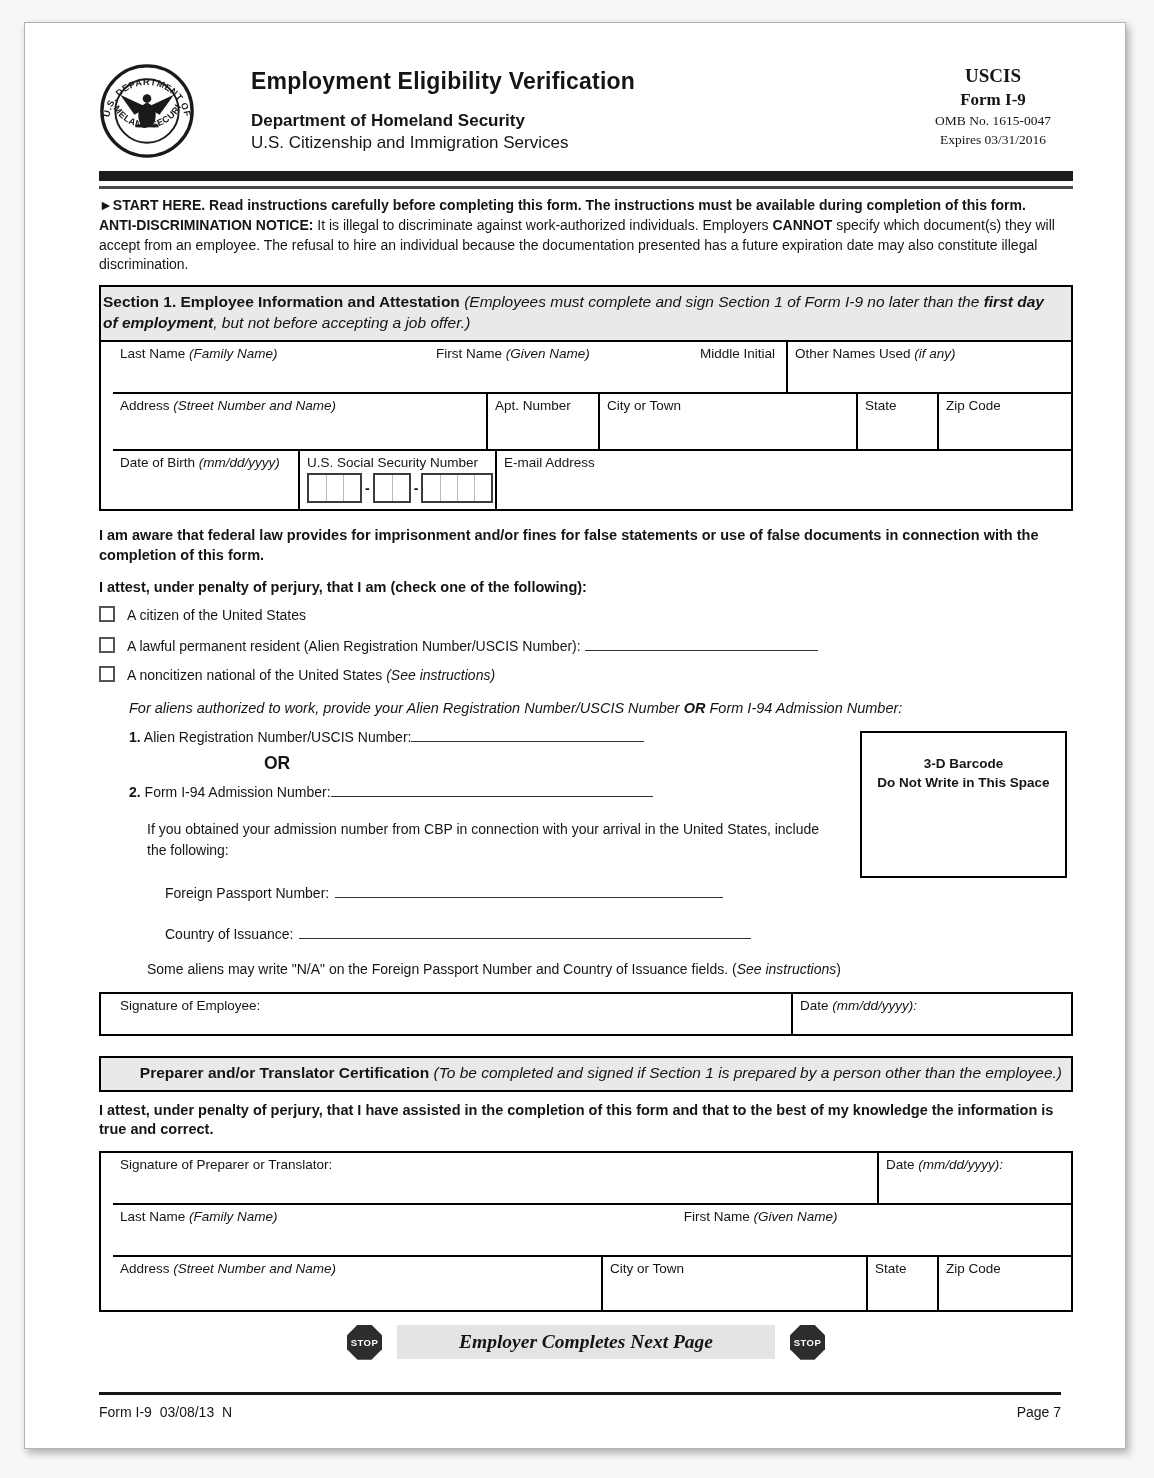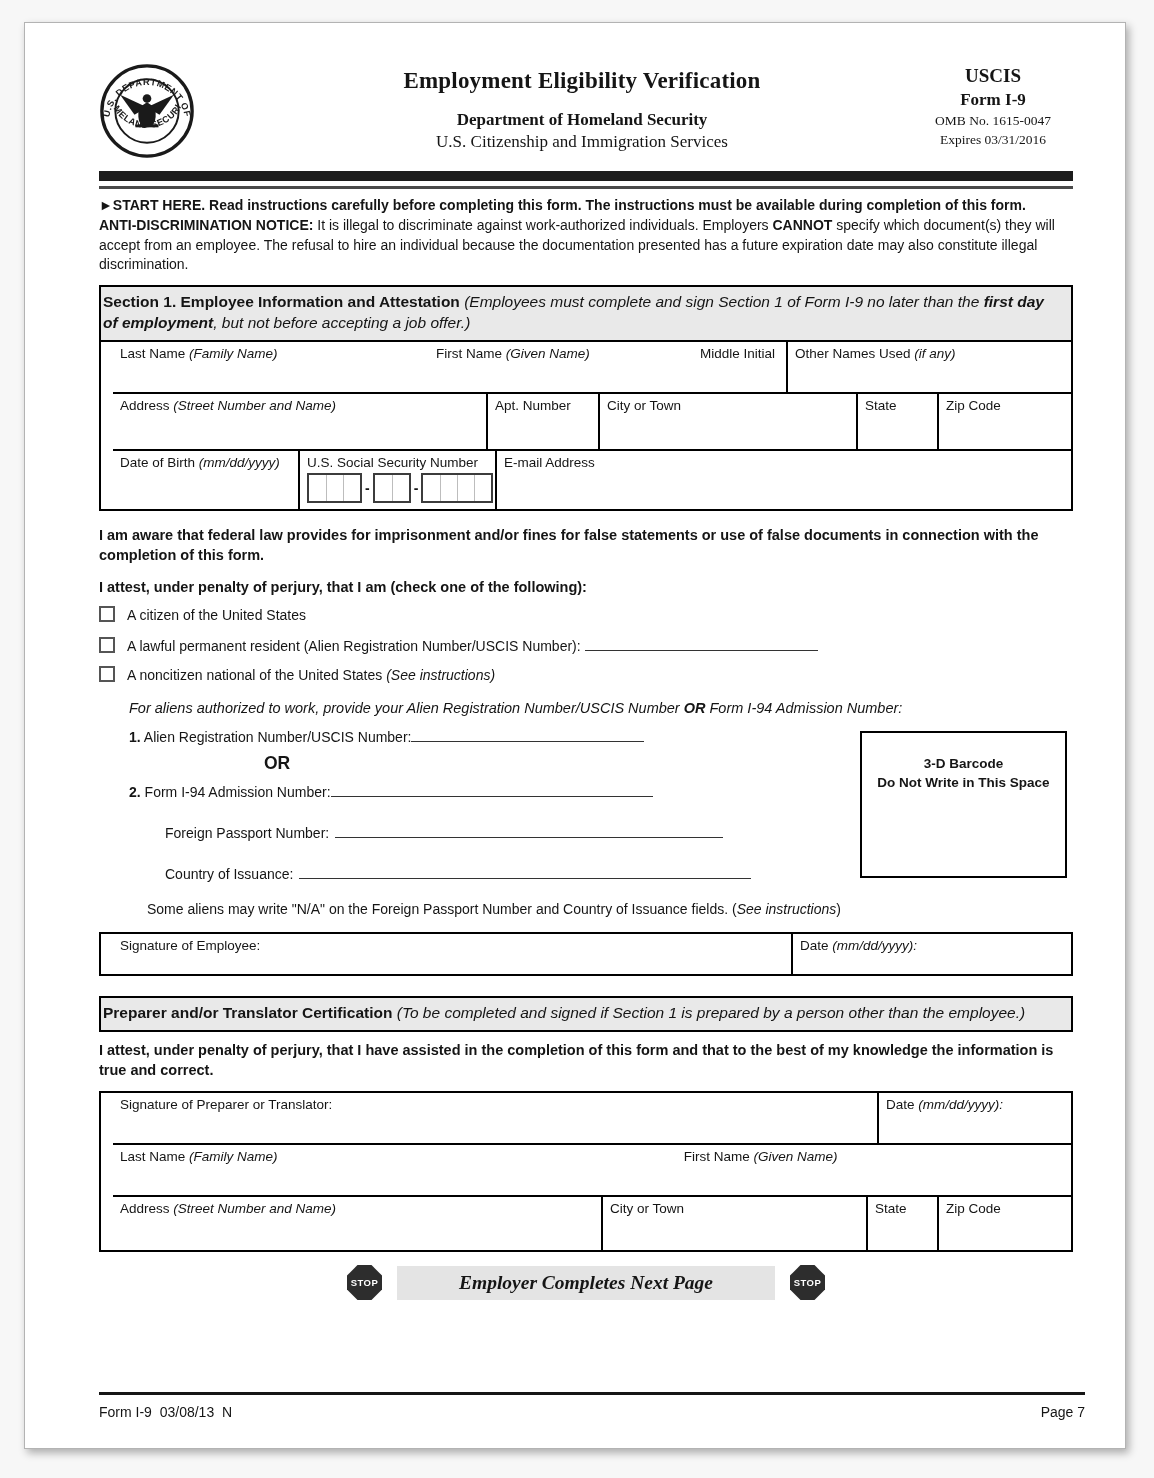--- a/index.html
+++ b/index.html
@@ -15,21 +15,21 @@
     width:1102px; height:1427px;
     background:#fff;
     border:1px solid #b3b3b3;
     box-shadow:3px 4px 8px rgba(0,0,0,.30);
     padding:40px 52px 0 74px;
   }
 
   
   .hdr { display:flex; align-items:flex-start; }
   .seal-wrap { width:152px; flex:none; }
-  .hdr-center { flex:1; text-align:center; font-family:Liberation Serif, serif; }
+  .hdr-center { flex:1; font-family:Liberation Sans, sans-serif; }
   .h-title { font-size:23px; font-weight:bold; margin-top:5px; letter-spacing:.2px; }
   .h-dept  { font-size:17px; font-weight:bold; margin-top:16px; }
   .h-agency{ font-size:17px; margin-top:2px; }
   .hdr-right { width:160px; flex:none; text-align:center; font-family:"Liberation Serif", serif; }
   .h-uscis { font-size:19px; font-weight:bold; margin-top:2px; }
   .h-form  { font-size:17px; font-weight:bold; margin-top:3px; }
   .h-omb, .h-exp { font-size:13.5px; margin-top:3px; }
 
   .blackbar { height:10px; background:#1c1c1c; margin-top:8px; }
   .thinrule { border-top:3px solid #4a4a4a; margin-top:5px; }
@@ -101,21 +101,21 @@
   .pline { margin:25px 0 0 66px; font-size:14px; }
   .bl-pass { width:388px; margin-left:6px; }
   .bl-ctry { width:452px; margin-left:6px; }
   .na-note { margin:19px 0 0 48px; font-size:14px; }
 
   .r-sig { grid-template-columns:678px 1fr; }
   .r-sig .tcell { min-height:40px; }
   .sigtbl { margin-top:15px; }
 
   
-  .prepbar { margin-top:20px; }
+  .prepbar { margin-top:20px;text-align:right; }
   .prep-attest { margin-top:9px; font-size:14.5px; font-weight:bold; line-height:1.35; }
   .preptbl { margin-top:11px; }
   .r-psig  { grid-template-columns:764px 1fr; }
   .r-psig .tcell { min-height:50px; }
   .r-pname { grid-template-columns:1fr; }
   .r-pname .tcell { min-height:50px; }
   .pn-last { display:inline-block; width:560px; }
   .r-paddr { grid-template-columns:488px 265px 71px 1fr; }
   .r-paddr .tcell { min-height:53px; }
 
@@ -124,21 +124,21 @@
   .stop {
     width:35px; height:35px; background:#2d2d2d; color:#fff;
     clip-path:polygon(30% 0,70% 0,100% 30%,100% 70%,70% 100%,30% 100%,0 70%,0 30%);
     display:flex; align-items:center; justify-content:center;
     font-size:9.5px; font-weight:bold; letter-spacing:.4px;
   }
   .bannerbox {
     background:#e4e4e4; padding:6px 62px;
     font-family:"Liberation Serif", serif; font-weight:bold; font-style:italic; font-size:19.5px;
   }
-  .footer-area { position:absolute; left:74px; right:40px; bottom:28px;margin-top:47px; }
+  .footer-area { position:absolute; left:74px; right:64px; bottom:28px;margin-top:47px; }
   .footrule { border-top:3px solid #151515; }
   .footrow { display:flex; justify-content:space-between; font-size:14px; margin-top:9px; white-space:pre; }
 </style>
 </head>
 <body>
 
 <div class="page">
 
   <div class="hdr">
     <div class="seal-wrap">
@@ -256,20 +256,21 @@
       <span class="num">1.</span><span> Alien Registration Number/USCIS Number:</span><span class="blank bl-item1"></span>
     </div>
     <div class="or-big">OR</div>
     <div class="item item2">
       <span class="num">2.</span><span> Form I-94 Admission Number:</span><span class="blank bl-item2"></span>
     </div>
     <div class="barcode">
       <div>3-D Barcode</div>
       <div>Do Not Write in This Space</div>
     </div>
+    <div class="cbp">If you obtained your admission number from CBP in connection with your arrival in the United States, include the following:</div>
     <div class="pline"><span>Foreign Passport Number:</span><span class="blank bl-pass"></span></div>
     <div class="pline"><span>Country of Issuance:</span><span class="blank bl-ctry"></span></div>
     <div class="na-note"><span>Some aliens may write "N/A" on the Foreign Passport Number and Country of Issuance fields. (</span><span class="i">See instructions</span><span>)</span></div>
   </div>
 
   <div class="tbl stand sigtbl">
     <div class="trow r-sig">
       <div class="tcell"><span>Signature of Employee:</span></div>
       <div class="tcell"><span>Date </span><span class="hint">(mm/dd/yyyy):</span></div>
     </div>

